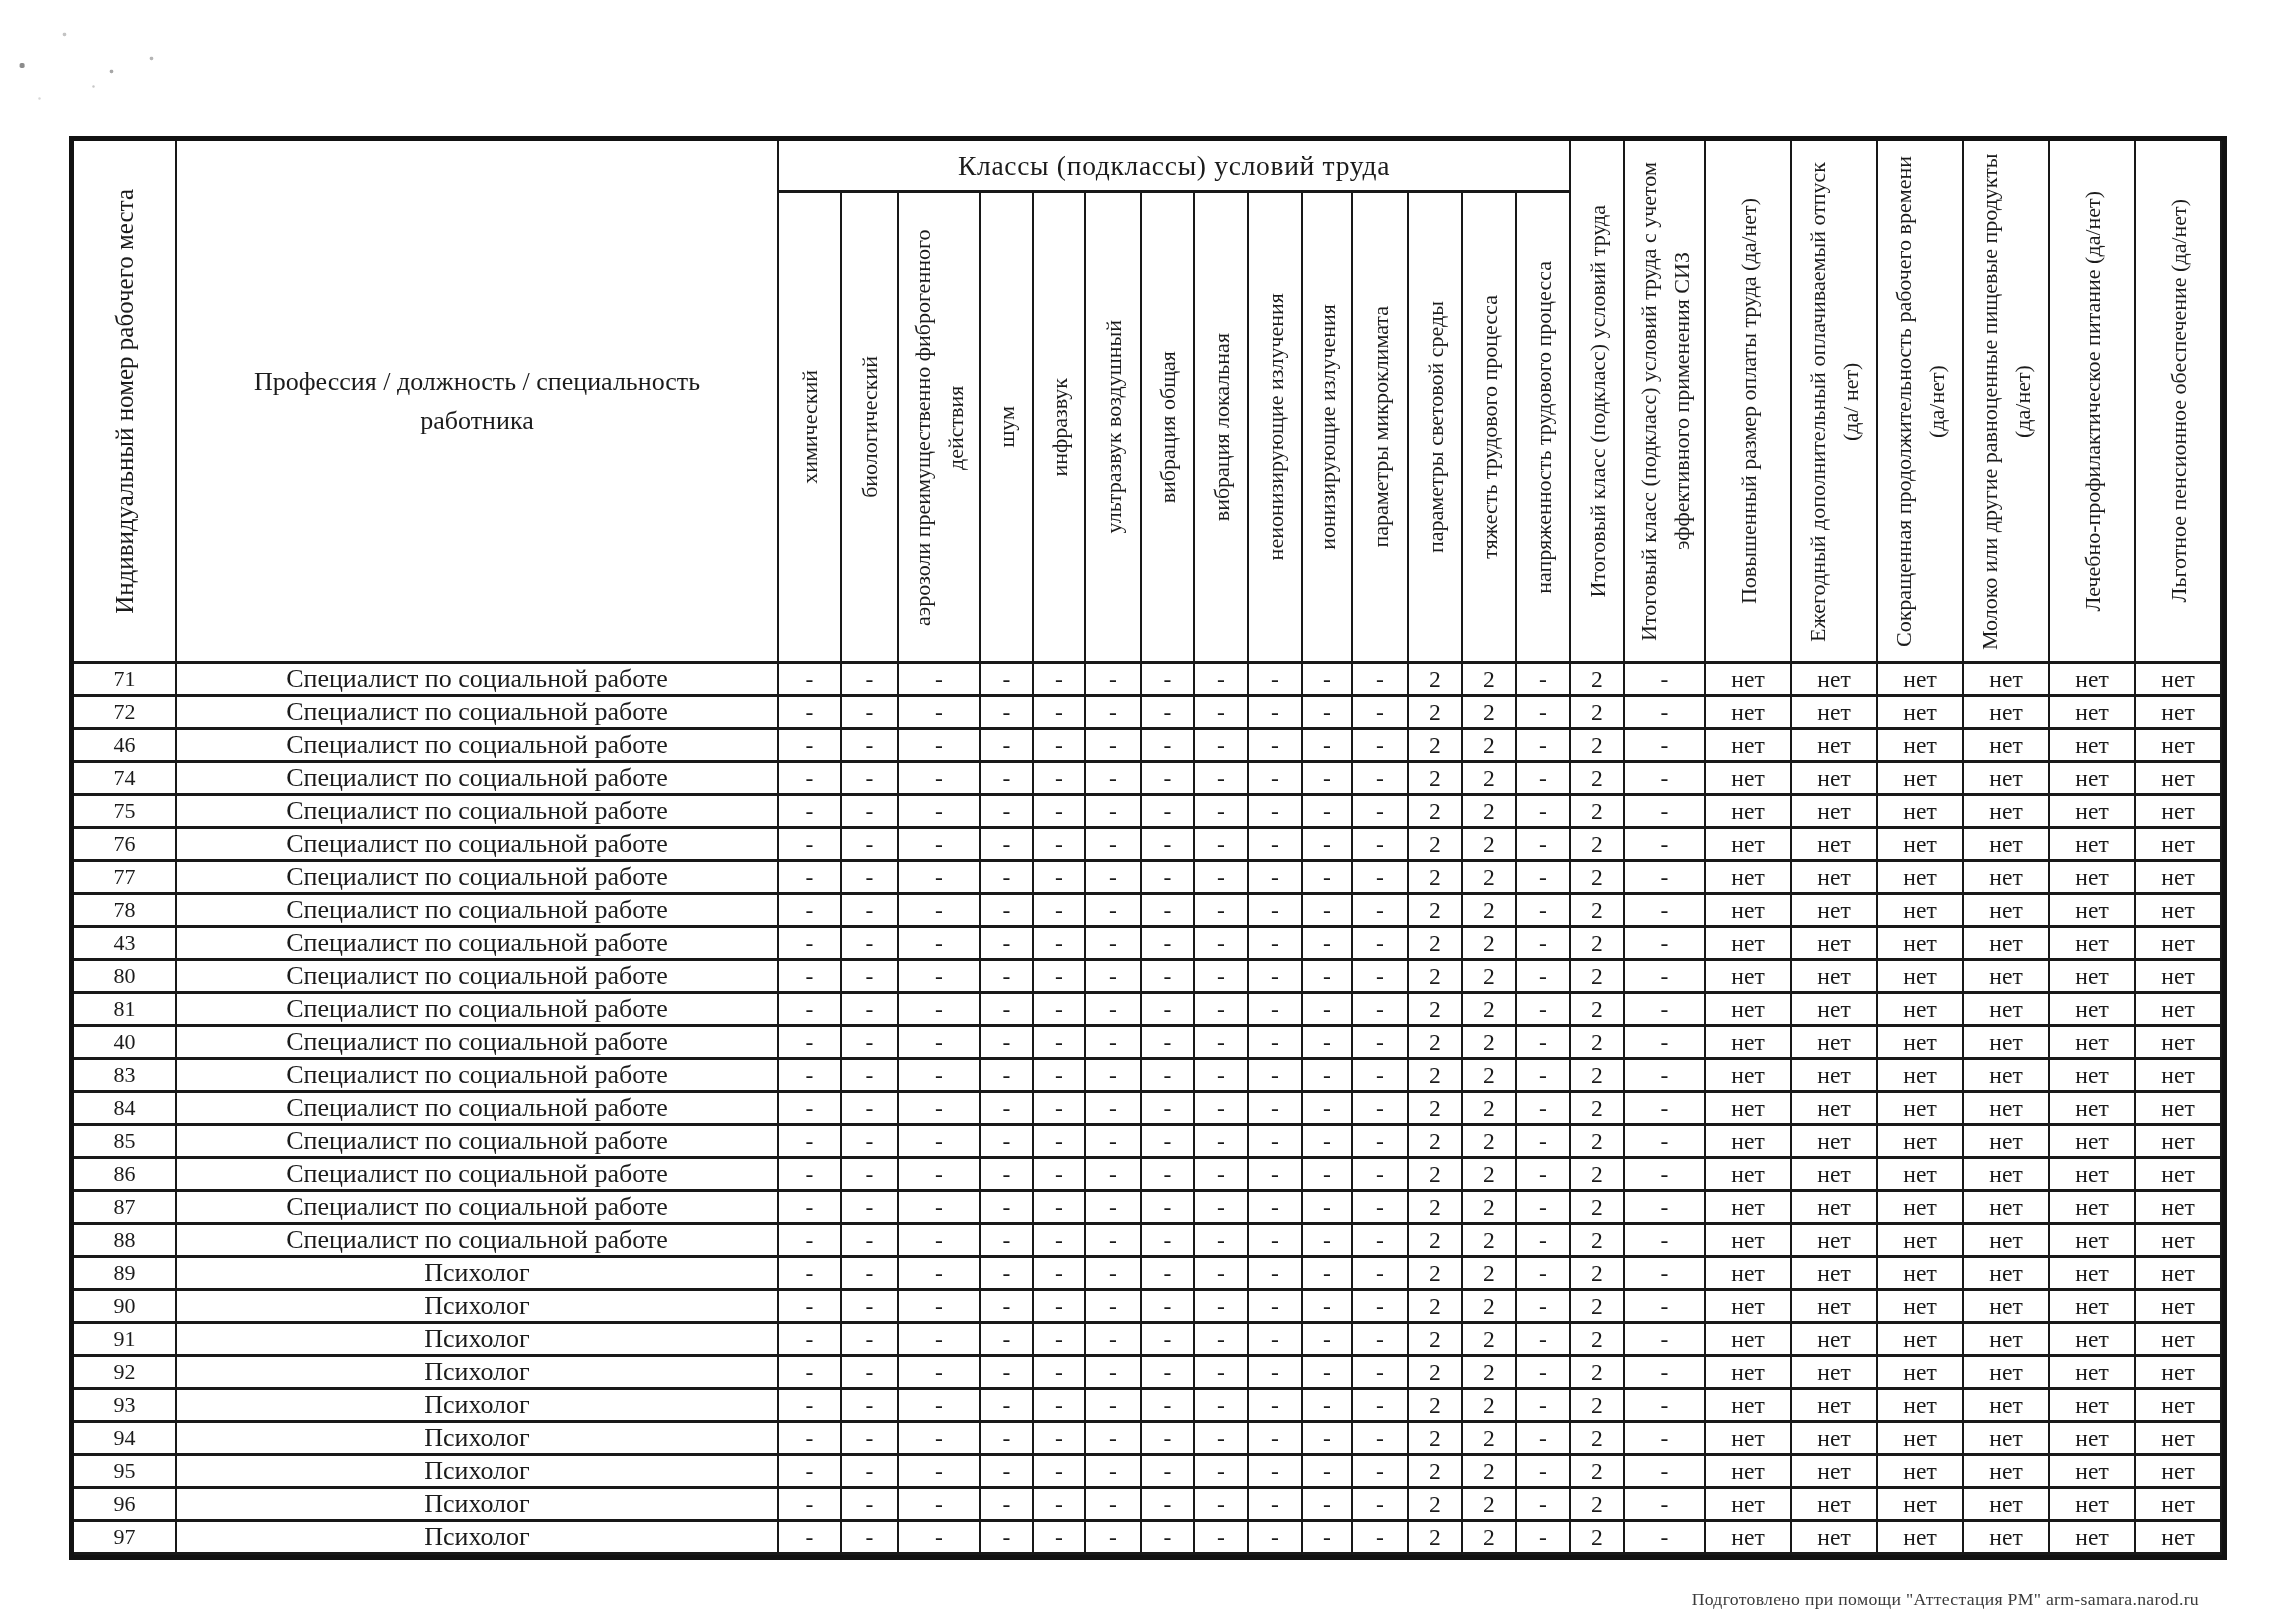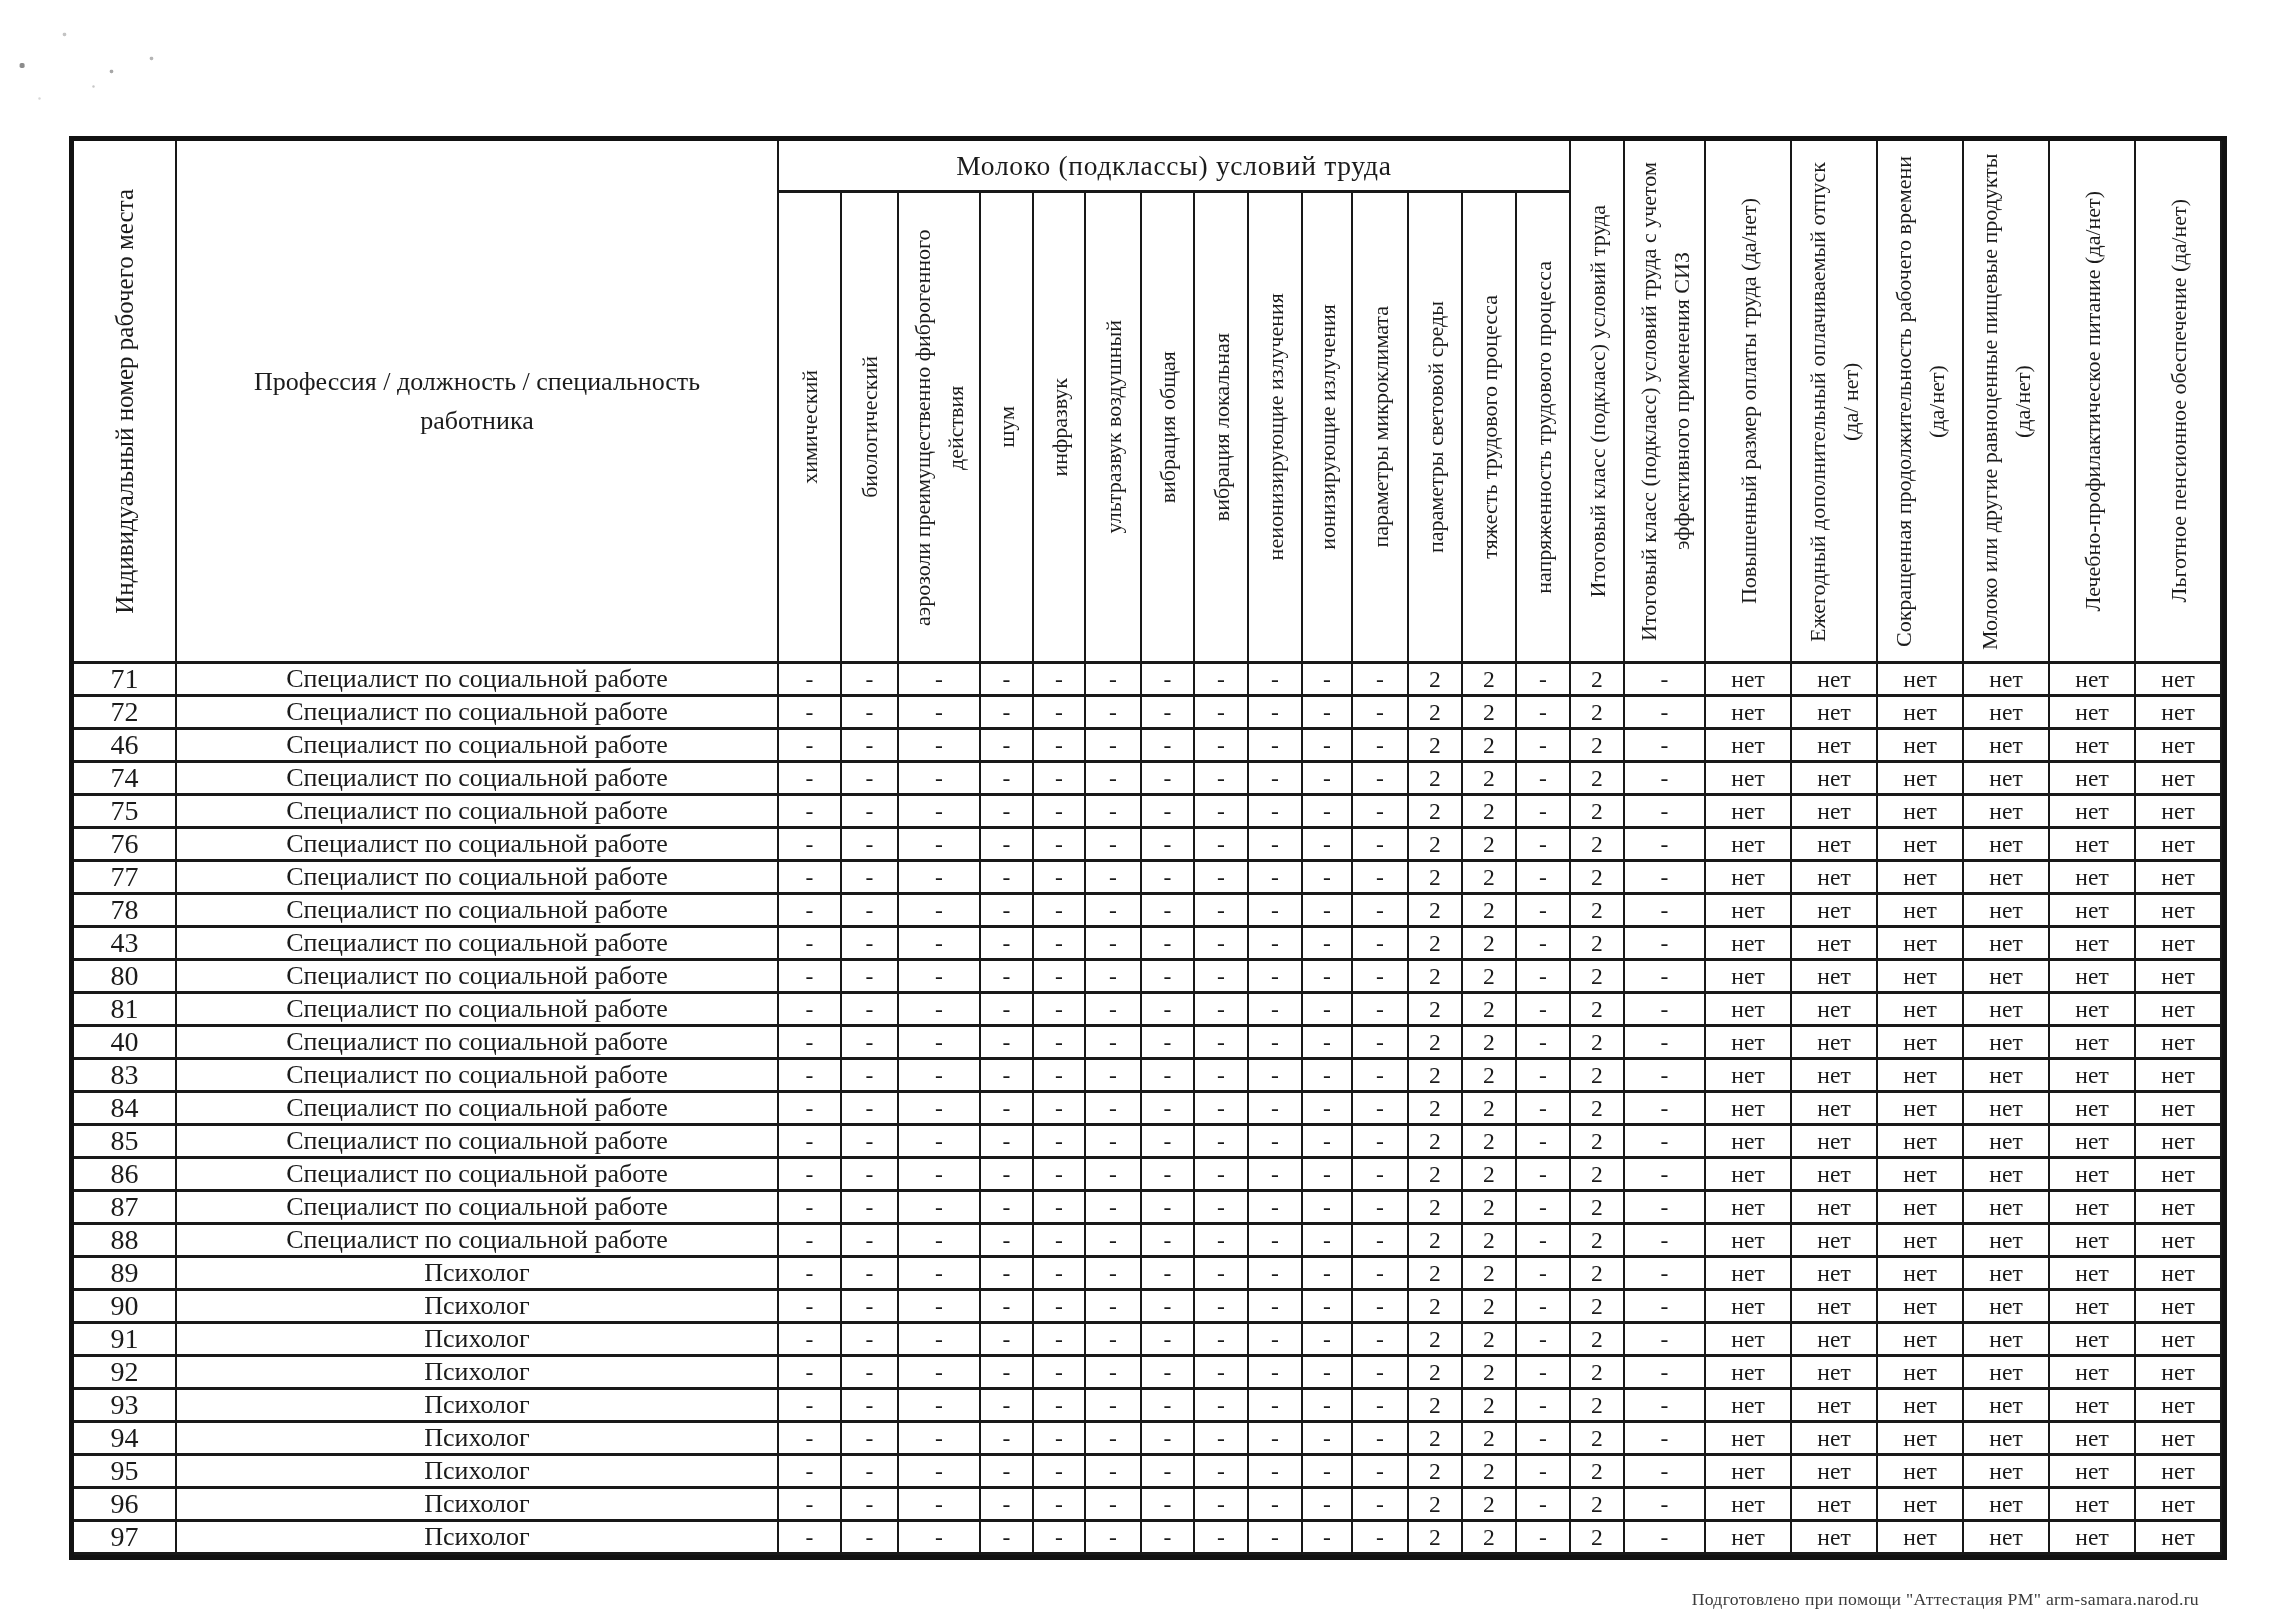--- a/index.html
+++ b/index.html
@@ -34,21 +34,21 @@
   .vtext{
     writing-mode:vertical-rl;
     transform:rotate(180deg);
     font-size:22px;
     line-height:1.5;
     text-align:center;
     max-height:100%;
     max-width:100%;
   }
   .vtext.big{font-size:25px;}
-  .num{font-size:28px;}
+  .num{font-size:22px;}
   .prof{font-size:26px;text-align:center;}
   .val{font-size:23.6px;}
   
   #footer{
     position:absolute;right:96px;top:1589px;
     font-size:17.7px;color:#3a3a3a;letter-spacing:0.3px;
   }
   
   #noise{
     position:absolute;left:0;top:0;width:1.3px;height:1.3px;border-radius:50%;
@@ -79,21 +79,21 @@
 
     <div class="cell vcell" style="grid-column:1;grid-row:1/3">
       <div class="vtext big">Индивидуальный номер рабочего места</div>
     </div>
 
     <div class="cell prof-h" style="grid-column:2;grid-row:1/3">
       <span>Профессия / должность / специальность работника</span>
     </div>
 
     <div class="cell group-h" style="grid-column:3/17;grid-row:1">
-      <span>Молоко (подклассы) условий труда</span>
+      <span>Классы (подклассы) условий труда</span>
     </div>
 
     <div class="cell vcell" style="grid-column:3;grid-row:2">
         <div class="vtext">химический</div>
       </div>
     <div class="cell vcell" style="grid-column:4;grid-row:2">
         <div class="vtext">биологический</div>
       </div>
     <div class="cell vcell" style="grid-column:5;grid-row:2">
         <div class="vtext">аэрозоли преимущественно фиброгенного действия</div>

